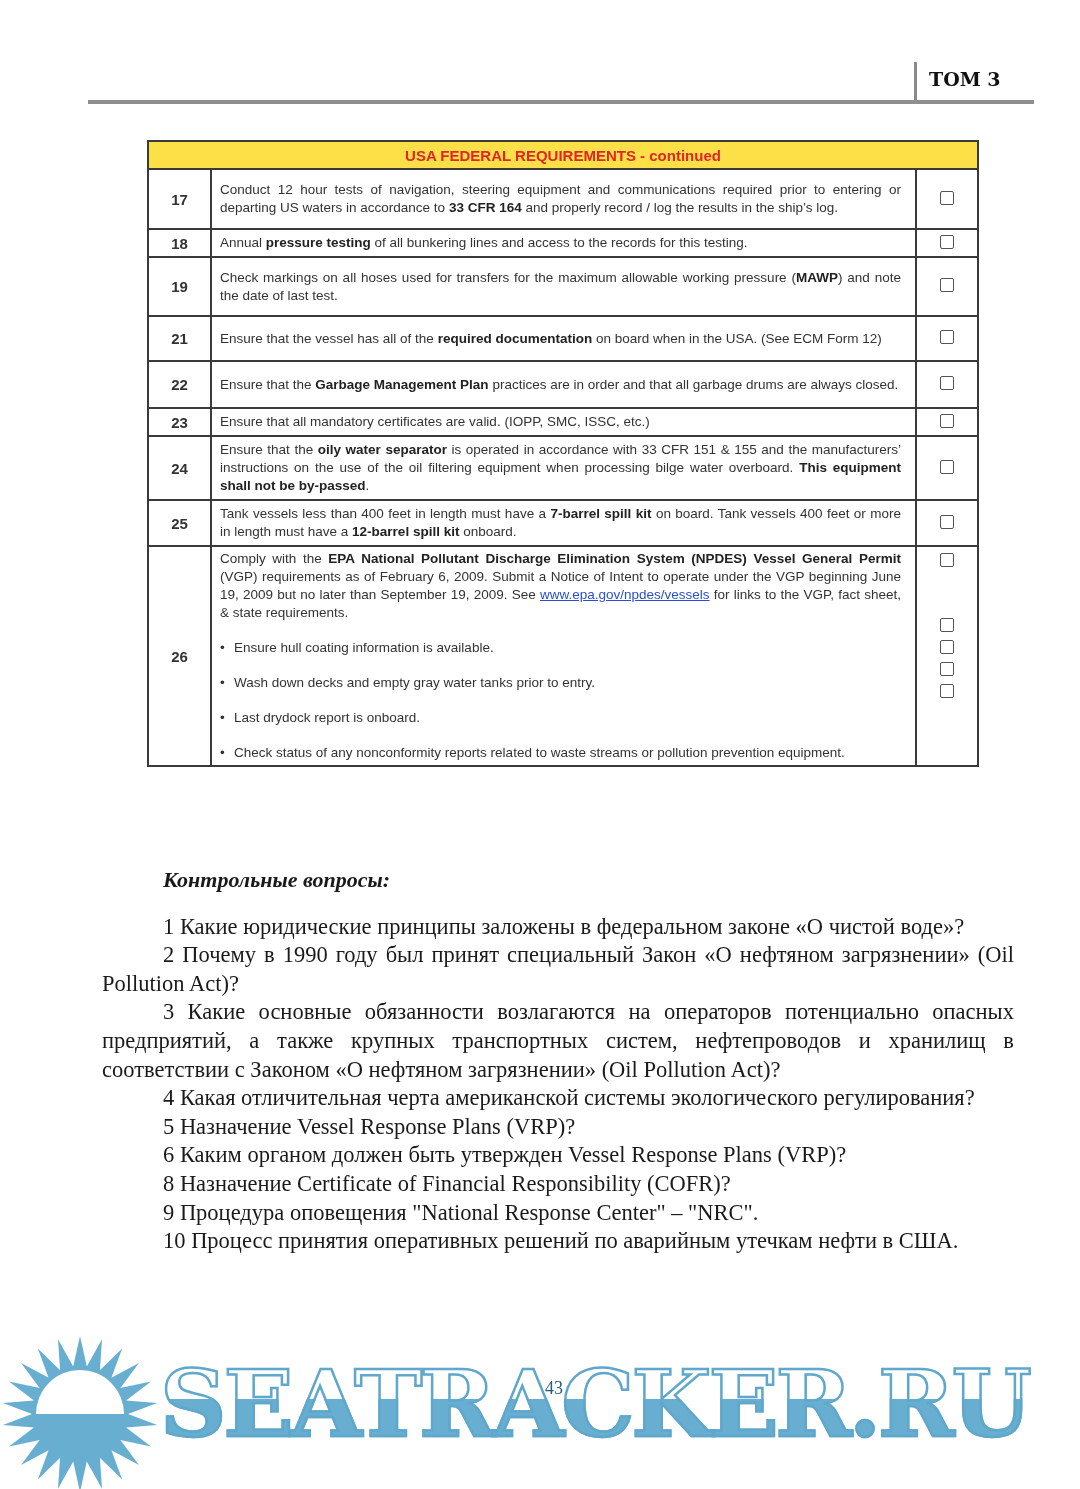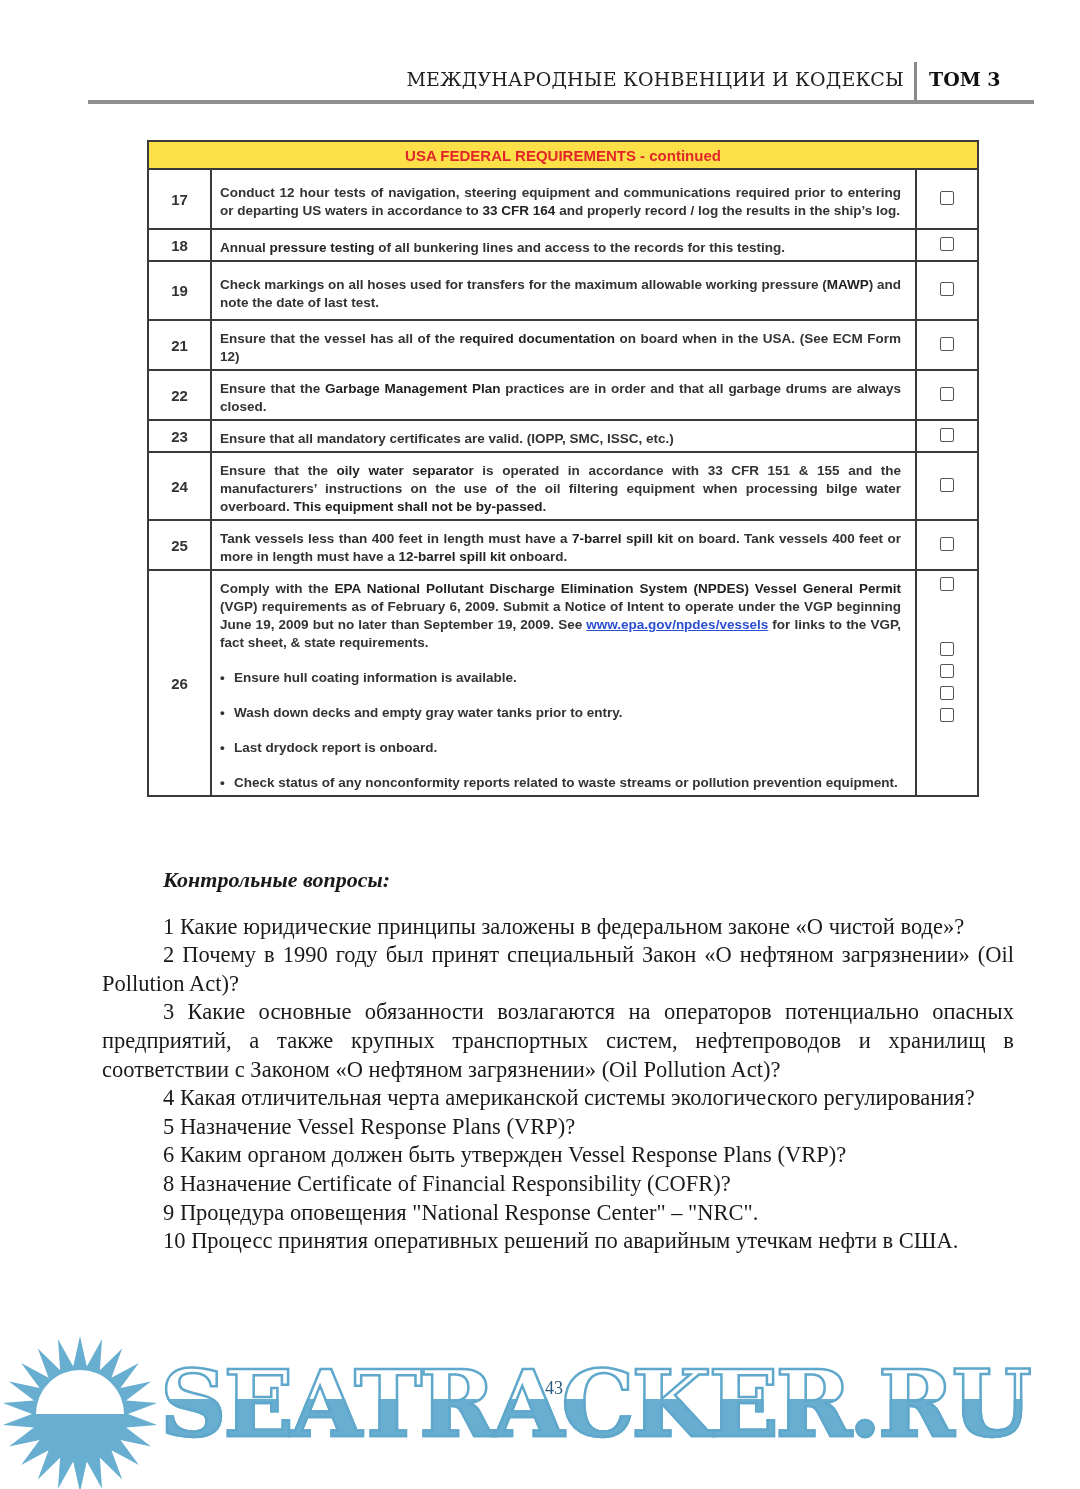--- a/index.html
+++ b/index.html
@@ -23,21 +23,21 @@
     position: absolute; left: 147px; top: 140px; width: 832px;
     border-collapse: collapse;
     font-family: "Liberation Sans", sans-serif; font-size: 13.5px; color: #333;
   }
   .checklist td, .checklist th { border: 2px solid #3a3a3a; }
   .checklist th.caption-cell {
     background: #fde047; color: #e0262b; font-weight: bold; font-size: 15px;
     height: 24px; padding: 1px; text-align: center;
   }
   .checklist td.num { width: 59px; text-align: center; font-weight: bold; font-size: 15px; color: #333; }
-  .checklist td.desc { padding: 9px 14px 3px 8px; line-height: 18px; text-align: justify; font-weight: bold; }
+  .checklist td.desc { padding: 3px 14px 3px 8px; line-height: 18px; text-align: justify; }
   .checklist td.chk { width: 58px; text-align: center; vertical-align: middle; }
   .checklist td.chk.top { vertical-align: top; padding-top: 6px; }
   .cbox {
     display: inline-block; width: 12px; height: 12px;
     border: 1.6px solid #555; border-radius: 2px; background: #fff;
   }
   .checklist b { color: #222; }
   .checklist a { color: #2a4fd0; text-decoration: underline; }
   .bullet { display: block; padding-left: 14px; text-indent: -14px; margin-top: 17px; }
   .bullet:before { content: "\2022"; display: inline-block; width: 14px; text-indent: 0; }
@@ -61,21 +61,20 @@
     transform: scaleX(1.0); transform-origin: left top;
     line-height: 100px;
   }
   .page-number { position: absolute; left: 545px; top: 1378px;
     font-family: "Liberation Serif", serif; font-size: 18px; color: #2b5c80; }
 </style>
 </head>
 <body>
 
 <div class="running-header">
-  <span class="rh-title">МЕЖДУНАРОДНЫЕ КОНВЕНЦИИ И КОДЕКСЫ</span>
   <span class="rh-sep"></span>
   <span class="rh-vol">ТОМ 3</span>
   <span class="rh-rule"></span>
 </div>
 
 <table class="checklist">
   <tbody>
       <tr>
     <th colspan="3" class="caption-cell">USA FEDERAL REQUIREMENTS - continued</th>
   </tr>

